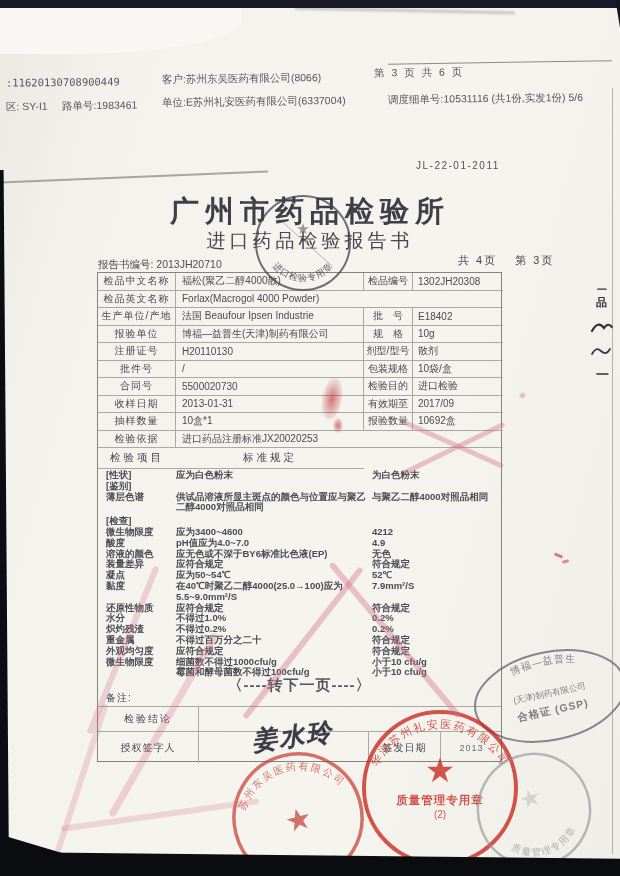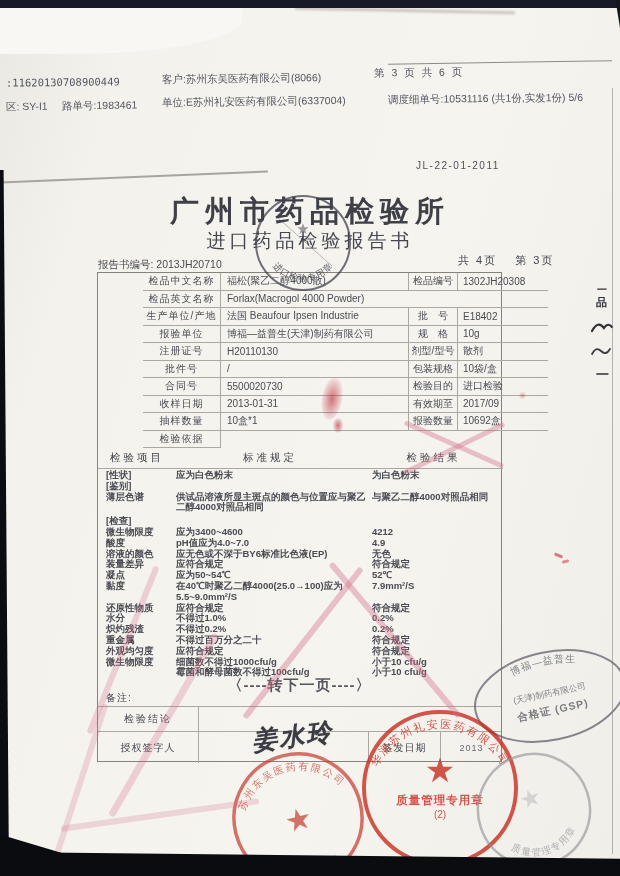--- a/index.html
+++ b/index.html
@@ -24,21 +24,21 @@
   
   .doccode{left:416px;top:160px;font-size:10px;letter-spacing:1.5px;color:#50515b;}
   .inst{left:0;top:192px;width:620px;text-align:center;font-family:"Liberation Serif",serif;
     font-size:29px;letter-spacing:6px;color:#3e3f47;font-weight:600;}
   .rtitle{left:0;top:228px;width:620px;text-align:center;font-family:"Liberation Serif",serif;
     font-size:19px;letter-spacing:4px;color:#45464e;}
   .repno{left:98px;top:258px;font-size:10.5px;color:#4c4d55;}
   .pagenote{left:458px;top:253px;font-size:11px;letter-spacing:2px;color:#45464e;}
   
   .doc-table{left:97px;top:272px;width:405px;height:490px;border:1px solid #85837c;box-sizing:border-box;font-size:10px;}
-  .info-grid{display:grid;grid-template-columns:78px 188px 49px 90px;grid-template-rows:repeat(10,17.5px);margin-left:45px;}
+  .info-grid{display:grid;grid-template-columns:78px 188px 49px 90px;grid-template-rows:repeat(10,17.5px);}
   .c{border-bottom:1px solid #aaa89f;border-right:1px solid #aaa89f;display:flex;align-items:center;overflow:hidden;white-space:nowrap;box-sizing:border-box;color:#4a4b53;}
   .c.l{justify-content:center;letter-spacing:1px;}
   .c.v{padding-left:6px;}
   .c.l2{justify-content:center;}
   .c.v2{padding-left:5px;border-right:none;}
   .c.vs{grid-column:2/5;padding-left:6px;border-right:none;}
   .res-header{display:grid;grid-template-columns:78px 188px 139px;height:21px;}
   .res-header .h{display:flex;align-items:center;justify-content:center;letter-spacing:3px;font-size:10.5px;color:#45464e;border-bottom:1px solid #aaa89f;}
   .test-area{height:220px;padding-top:1px;box-sizing:border-box;font-size:9.5px;line-height:10.8px;color:#4a4b53;font-weight:bold;}
   .trow{display:grid;grid-template-columns:70px 196px 139px;padding-left:8px;}
@@ -120,26 +120,26 @@
       <div class="c v">2013-01-31</div>
       <div class="c l2">有效期至</div>
       <div class="c v2">2017/09</div>
 
       <div class="c l">抽样数量</div>
       <div class="c v">10盒*1</div>
       <div class="c l2">报验数量</div>
       <div class="c v2">10692盒</div>
 
       <div class="c l">检验依据</div>
+      <div class="c vs">进口药品注册标准JX20020253</div>
     </div>
 
     <div class="res-header">
       <div class="h">检验项目</div>
       <div class="h">标准规定</div>
-      <div class="h">检验结果</div>
     </div>
 
     <div class="test-area">
       <div class="trow">
           <div class="ti">[性状]</div>
           <div class="ts">应为白色粉末</div>
           <div class="tr">为白色粉末</div>
         </div>
       <div class="trow">
           <div class="ti">[鉴别]</div>

